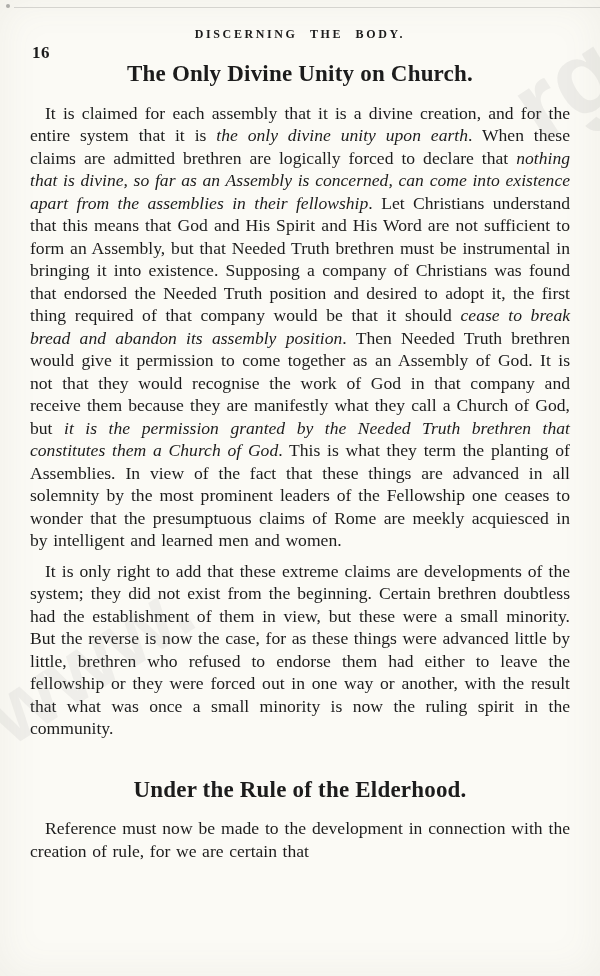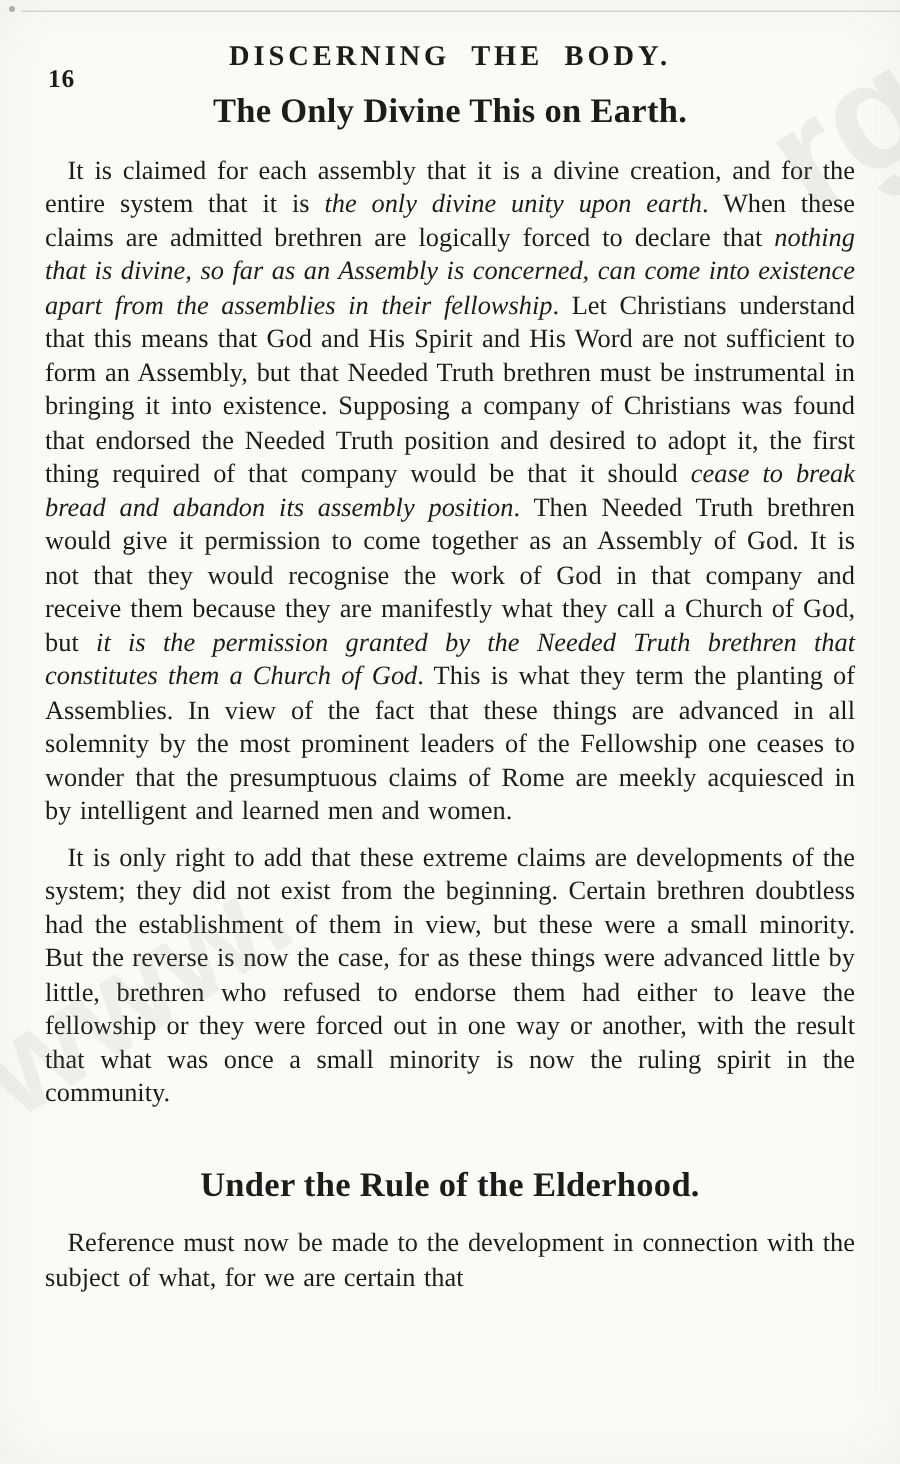--- a/index.html
+++ b/index.html
@@ -67,21 +67,21 @@
   }
   .page-number{
     position:absolute;
     left:2px;top:19px;
     font-size:17px;
     font-weight:700;
     letter-spacing:0.5px;
   }
   .running-title{
     display:inline-block;
-    font-size:19px;
+    font-size:12px;
     font-weight:700;
     letter-spacing:2.6px;
     word-spacing:7px;
     padding-top:3px;
   }
   .section-heading{
     font-size:23px;
     font-weight:700;
     text-align:center;
     letter-spacing:0.2px;
@@ -113,19 +113,19 @@
       <span class="wm wm-0">rg</span>
       <span class="wm wm-1">www.</span>
     </div>
 
   <header class="page-header">
     <span class="page-number">16</span>
     <span class="running-title">DISCERNING THE BODY.</span>
   </header>
 
   <main id="body-root">
-      <h2 class="section-heading">The Only Divine This on Earth.</h2>
+      <h2 class="section-heading">The Only Divine Unity on Church.</h2>
       <p class="body-paragraph"><span>It is claimed for each assembly that it is a divine creation, and for the entire system that it is </span><em>the only divine unity upon earth</em><span>.  When these claims are admitted brethren are logically forced to declare that </span><em>nothing that is divine, so far as an Assembly is concerned, can come into existence apart from the assemblies in their fellowship</em><span>.  Let Christians understand that this means that God and His Spirit and His Word are not sufficient to form an Assembly, but that Needed Truth brethren must be instrumental in bringing it into existence.  Supposing a company of Christians was found that endorsed the Needed Truth position and desired to adopt it, the first thing required of that company would be that it should </span><em>cease to break bread and abandon its assembly position</em><span>.  Then Needed Truth brethren would give it permission to come together as an Assembly of God.  It is not that they would recognise the work of God in that company and receive them because they are manifestly what they call a Church of God, but </span><em>it is the permission granted by the Needed Truth brethren that constitutes them a Church of God</em><span>.  This is what they term the planting of Assemblies.  In view of the fact that these things are advanced in all solemnity by the most prominent leaders of the Fellowship one ceases to wonder that the presumptuous claims of Rome are meekly acquiesced in by intelligent and learned men and women.</span></p>
       <p class="body-paragraph"><span>It is only right to add that these extreme claims are developments of the system; they did not exist from the beginning.  Certain brethren doubtless had the establishment of them in view, but these were a small minority.  But the reverse is now the case, for as these things were advanced little by little, brethren who refused to endorse them had either to leave the fellowship or they were forced out in one way or another, with the result that what was once a small minority is now the ruling spirit in the community.</span></p>
       <h2 class="section-heading">Under the Rule of the Elderhood.</h2>
-      <p class="body-paragraph"><span>Reference must now be made to the development in connection with the subject of what, for we are certain that</span></p>
+      <p class="body-paragraph"><span>Reference must now be made to the development in connection with the creation of rule, for we are certain that</span></p>
     </main>
 </div>
 
 </body></html>

